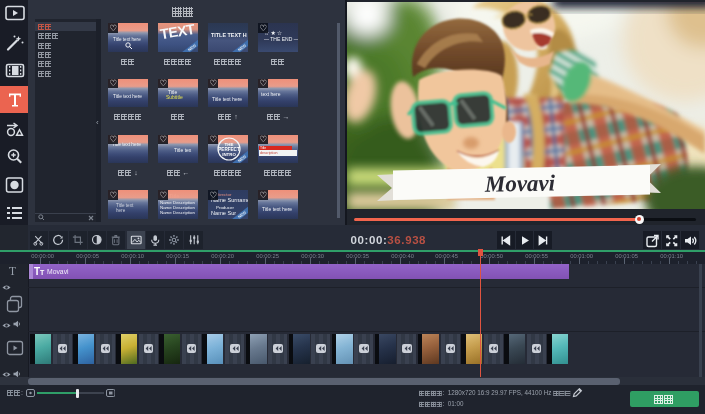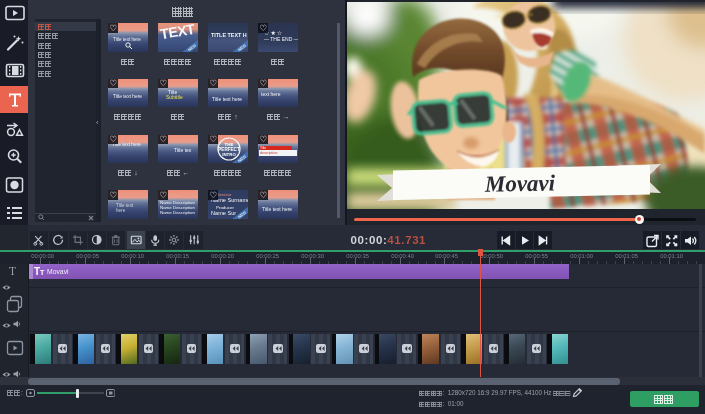--- a/index.html
+++ b/index.html
@@ -371,21 +371,21 @@
         <path d="M6.7 1.2v2M6.7 10.2v2M1.2 6.7h2M10.2 6.7h2M2.8 2.8l1.4 1.4M8.5 8.5l1.4 1.4M10.6 2.8L9.2 4.2M4.2 9.2l-1.4 1.4"></path>
       </g>
     </svg>
 <div class="abs" style="left:184.4px;top:230.5px;width:18.3px;height:18.5px;background:#1d222c"></div>
 <svg class="abs" style="left:187.5px;top:233.8px" width="12" height="12" viewBox="0 0 13.5 13.5">
       <path d="M3 1.5v10M7 1.5v10M11 1.5v10" stroke="#c5cad2" stroke-width="1.2"></path>
       <rect x="1.8" y="6.5" width="2.4" height="2.4" fill="#c5cad2"></rect>
       <rect x="5.8" y="3" width="2.4" height="2.4" fill="#c5cad2"></rect>
       <rect x="9.8" y="7.5" width="2.4" height="2.4" fill="#c5cad2"></rect>
     </svg>
-<div class="abs" style="left:350.5px;top:233.5px;font-size:11.5px;font-weight:bold;letter-spacing:.6px"><span style="color:#d2d6dc">00:00:</span><span style="color:#b85043">41.731</span></div>
+<div class="abs" style="left:350.5px;top:233.5px;font-size:11.5px;font-weight:bold;letter-spacing:.6px"><span style="color:#d2d6dc">00:00:</span><span style="color:#b85043">36.938</span></div>
 <div class="abs" style="left:497.0px;top:231px;width:17.8px;height:18.3px;background:#171b25"></div>
 <svg class="abs" style="left:497.0px;top:231.5px" width="17.5" height="17" viewBox="0 0 17.5 17">
       <path d="M5.2 4.5v8M12.5 4.5L6.8 8.5l5.7 4z" fill="#e8ecf0" stroke="#e8ecf0" stroke-width="1.4"></path>
     </svg>
 <div class="abs" style="left:515.7px;top:231px;width:17.8px;height:18.3px;background:#171b25"></div>
 <svg class="abs" style="left:515.7px;top:231.5px" width="17.5" height="17" viewBox="0 0 17.5 17">
       <path d="M6 4.2l7 4.3-7 4.3z" fill="#e8ecf0"></path>
     </svg>
 <div class="abs" style="left:534.4px;top:231px;width:17.8px;height:18.3px;background:#171b25"></div>
 <svg class="abs" style="left:534.4px;top:231.5px" width="17.5" height="17" viewBox="0 0 17.5 17">

